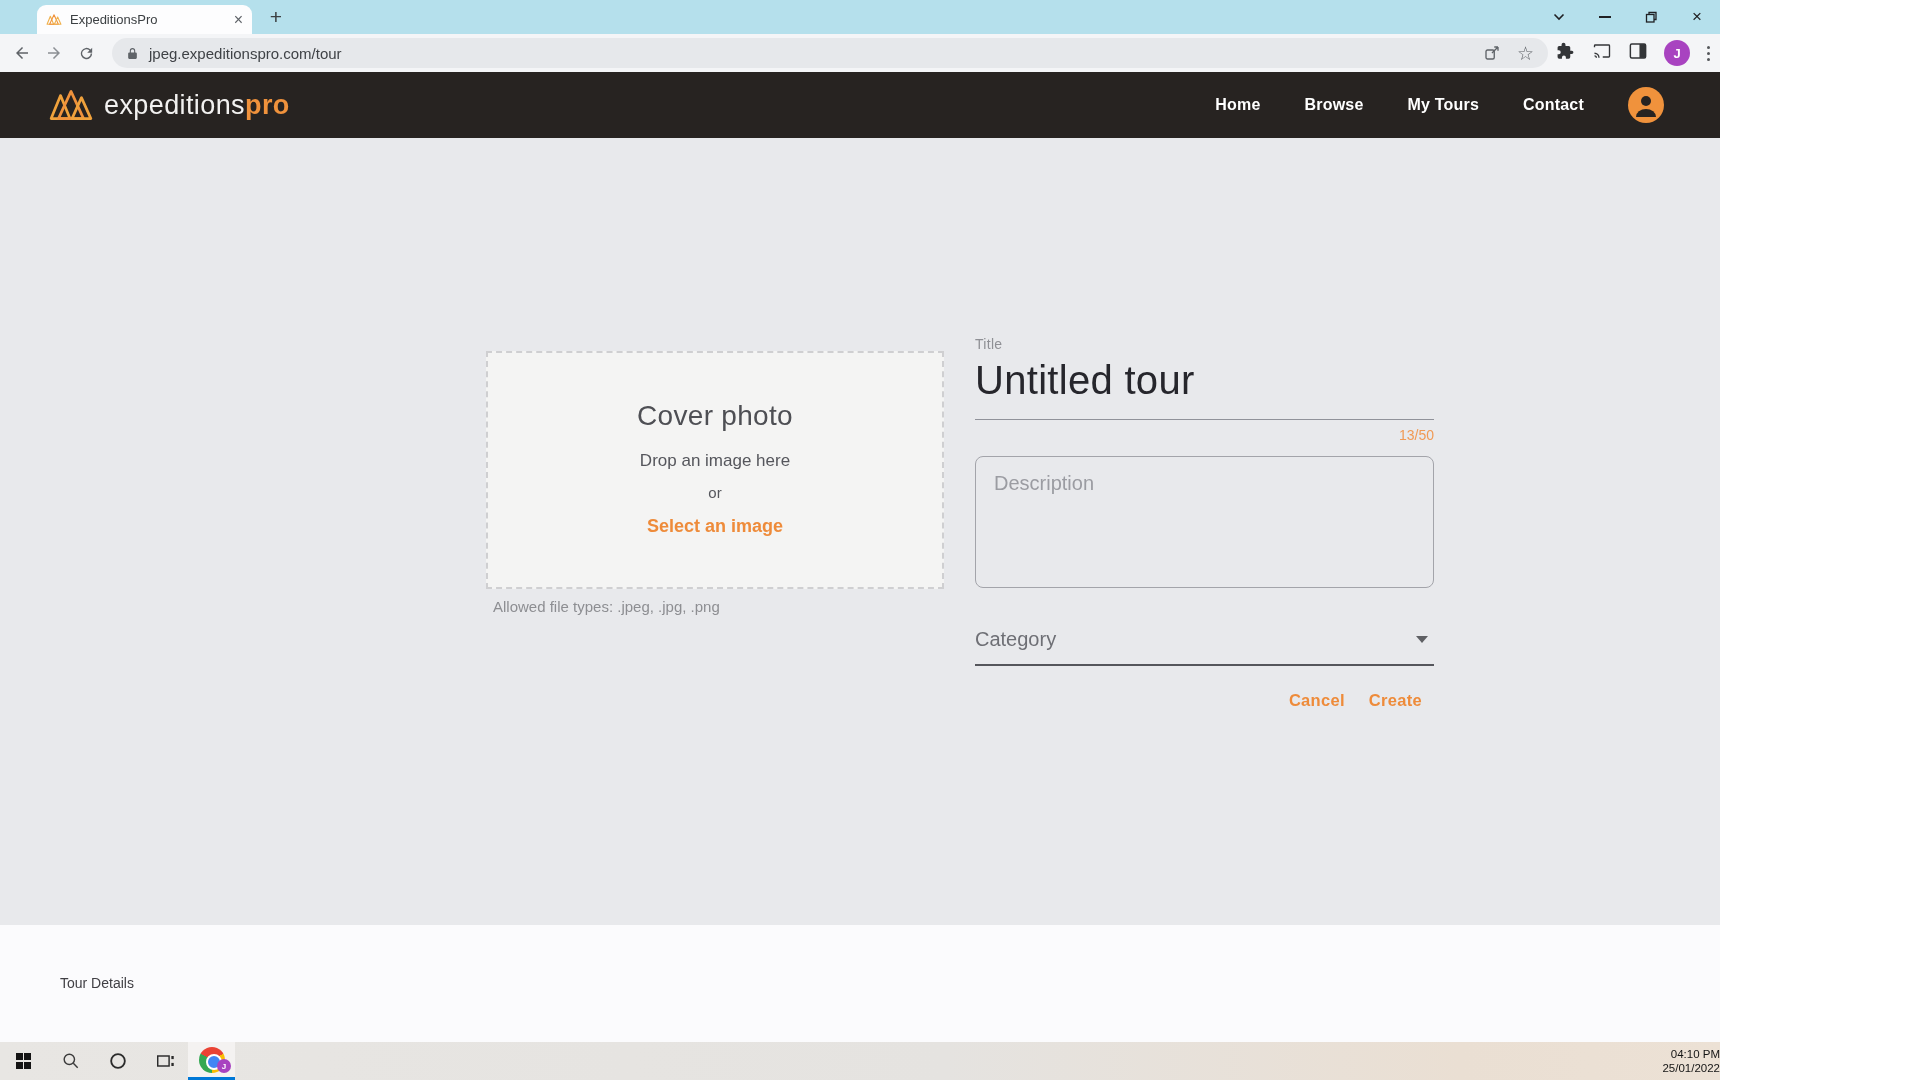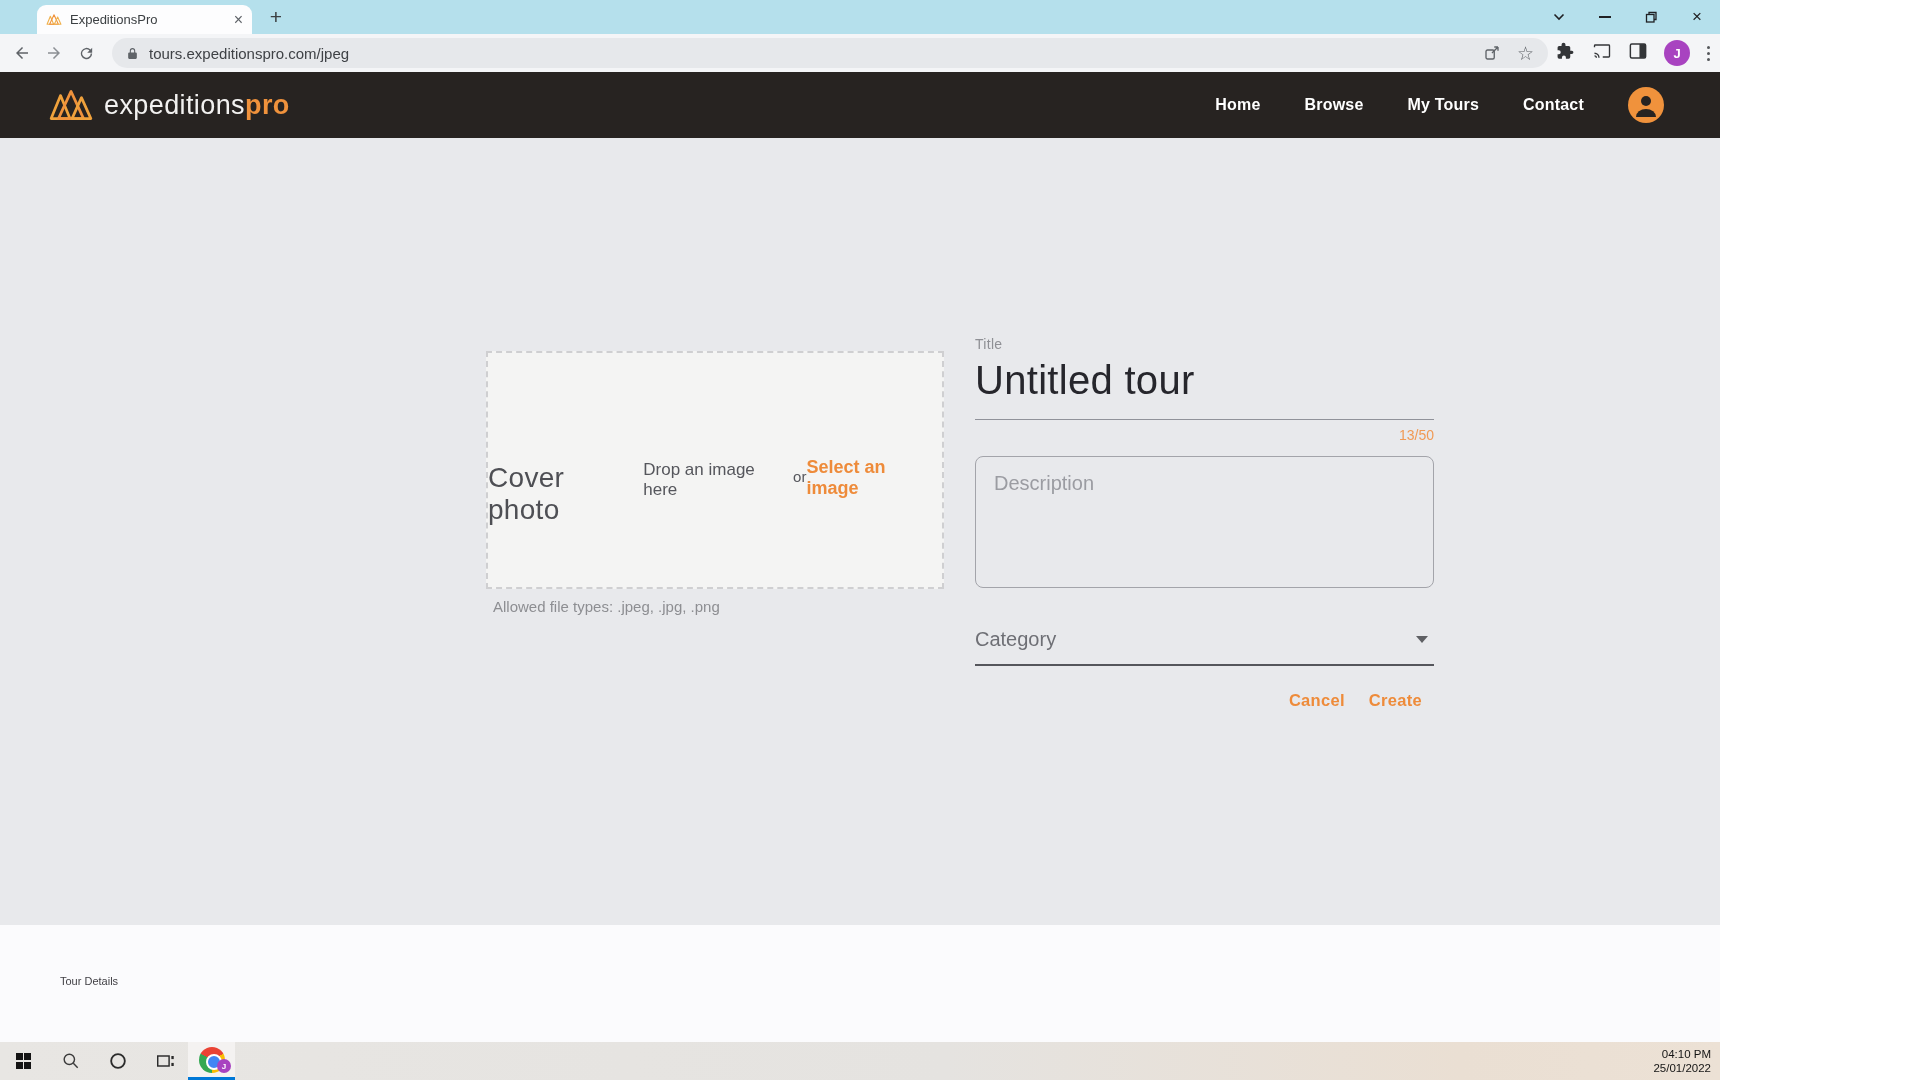--- a/index.html
+++ b/index.html
@@ -41,21 +41,21 @@
   .wordmark .w1 { color:#f2f1f0; font-weight:400; }
   .wordmark .w2 { color:#f0923c; font-weight:700; }
   .nav-links { margin-left:auto; display:flex; align-items:center; gap:44px; padding-right:56px; }
   .nav-link { color:#ffffff; font-weight:700; font-size:16px; letter-spacing:.2px; cursor:pointer; }
   .profile-btn { width:36px; height:36px; border-radius:50%; background:#f0923c; display:flex;
                  align-items:center; justify-content:center; }
 
   
   .main { position:absolute; top:138px; left:0; width:100%; height:787px; background:#e8e9ec; }
   .cover-box { position:absolute; left:486px; top:213px; width:458px; height:238px; background:#f4f4f3;
-               border:2px dashed #cfcfd1; display:flex; flex-direction:row; align-items:center; }
+               border:2px dashed #cfcfd1; display:flex; flex-direction:column; align-items:center; }
   .cover-heading { margin-top:47px; font-size:28px; color:#4e4f54; letter-spacing:.3px; }
   .cover-drop { margin-top:19px; font-size:17px; color:#55565c; }
   .cover-or { margin-top:13px; font-size:15px; color:#55565c; }
   .cover-select { margin-top:15px; font-size:18px; font-weight:700; color:#ee8b3a; cursor:pointer; }
   .allowed { position:absolute; left:493px; top:460px; font-size:15px; color:#8d8e92; }
 
   .form { position:absolute; left:975px; top:198px; width:459px; }
   .field-label { font-size:14px; color:#8f9095; letter-spacing:.3px; }
   .title-input { display:block; width:100%; background:transparent; border:none; outline:none;
                  border-bottom:1px solid #90929a; font-family:"Liberation Sans", sans-serif;
@@ -70,40 +70,40 @@
                   border-bottom:2px solid #55565c; padding-bottom:13px; cursor:pointer;text-align:center; }
   .category-label { font-size:20px; color:#6e6f75; }
   .dd-arrow { width:0; height:0; border-left:6px solid transparent; border-right:6px solid transparent;
               border-top:7px solid #5f6064; margin-right:6px; }
   .btn-row { margin-top:25px; display:flex; justify-content:flex-end; gap:24px; padding-right:12px; }
   .text-btn { font-size:16.5px; font-weight:700; color:#ee8b3a; letter-spacing:.3px; cursor:pointer;
               background:none; border:none; font-family:"Liberation Sans", sans-serif; }
 
   
   .footer { position:absolute; top:925px; left:0; width:100%; height:117px; background:#fbfbfd; }
-  .tour-details { position:absolute; left:60px; top:50px; font-size:11px; font-weight:500; color:#403f44; }
+  .tour-details { position:absolute; left:60px; top:50px; font-size:14px; font-weight:500; color:#403f44; }
 
   
   .taskbar { position:absolute; top:1042px; left:0; width:100%; height:38px;
              background:linear-gradient(90deg,#e8e6e3 0%,#e5e3e0 55%,#eadfd3 85%,#ece1d5 100%);
              display:flex; align-items:stretch; }
   .tb-btn { width:47px; display:flex; align-items:center; justify-content:center; }
   .start-grid { display:grid; grid-template-columns:7px 7px; grid-template-rows:7px 7px; gap:1.5px; }
   .start-grid i { background:#141414; }
   .chrome-tile { width:47px; background:#f4f2f1; border-bottom:3px solid #0078d7; display:flex;
                  align-items:center; justify-content:center; position:relative; }
   .chrome-ball { width:26px; height:26px; border-radius:50%; position:relative;
                  background:conic-gradient(#ea4335 0 60deg,#fbbc04 60deg 180deg,#34a853 180deg 300deg,#ea4335 300deg 360deg); }
   .chrome-ball::after { content:""; position:absolute; left:7px; top:7px; width:12px; height:12px;
                  border-radius:50%; background:#4285f4; border:2.5px solid #fff; }
   .chrome-badge { position:absolute; right:4px; bottom:4px; width:14px; height:14px; border-radius:50%;
                  background:#a843c0; color:#fff; font-size:8px; font-weight:700; display:flex;
                  align-items:center; justify-content:center; z-index:2; }
   .clock { margin-left:auto; text-align:right; font-size:11.5px; line-height:14px; color:#141414;
-           display:flex; flex-direction:column; justify-content:center; padding-right:9px; }
+           display:flex; flex-direction:column; justify-content:center; }
 </style>
 </head>
 <body>
 
 <div class="screen">
 
   <div class="tabstrip">
     <div class="tab">
       <svg width="16" height="13" viewBox="0 0 44 32">
         <path d="M12 7 L3 29 L21 29 Z" fill="none" stroke="#f0b14c" stroke-width="3" stroke-linejoin="round"></path>
@@ -146,21 +146,21 @@
     </div>
     <div class="nav-ic" style="left:74px;">
       <svg width="17" height="17" viewBox="0 0 24 24">
           <path d="M17.65 6.35A8 8 0 1 0 20 12h-2.1a6 6 0 1 1-1.7-4.2L13 11h7V4z" fill="#5f6368"></path>
         </svg>
     </div>
     <div class="omnibox">
       <svg width="13" height="15" viewBox="0 0 24 24">
         <path d="M18 10h-1V7a5 5 0 0 0-10 0v3H6a2 2 0 0 0-2 2v8a2 2 0 0 0 2 2h12a2 2 0 0 0 2-2v-8a2 2 0 0 0-2-2zm-9-3a3 3 0 0 1 6 0v3H9z" fill="#5f6368"></path>
       </svg>
-      <span class="url-text">tours.expeditionspro.com/jpeg</span>
+      <span class="url-text">jpeg.expeditionspro.com/tour</span>
       <span class="omni-ic">
         <svg width="18" height="18" viewBox="0 0 24 24" fill="none" stroke="#5f6368" stroke-width="1.8">
           <rect x="4" y="8" width="11" height="12" rx="2"></rect>
             <path d="M12 12 L20 4 M20 4 h-5 M20 4 v5"></path>
         </svg>
       </span>
       <span class="omni-ic star-glyph">☆</span>
     </div>
     <div class="toolbar-right">
       <span>

